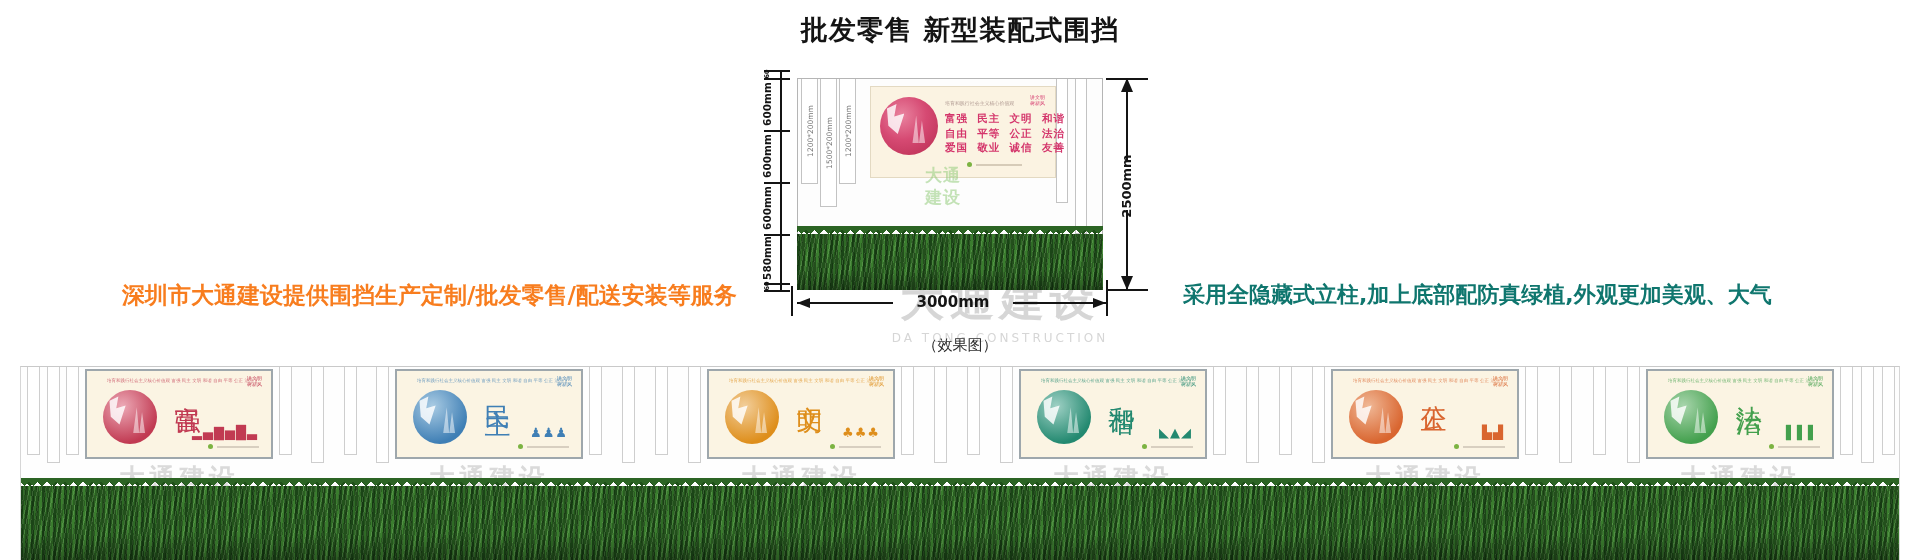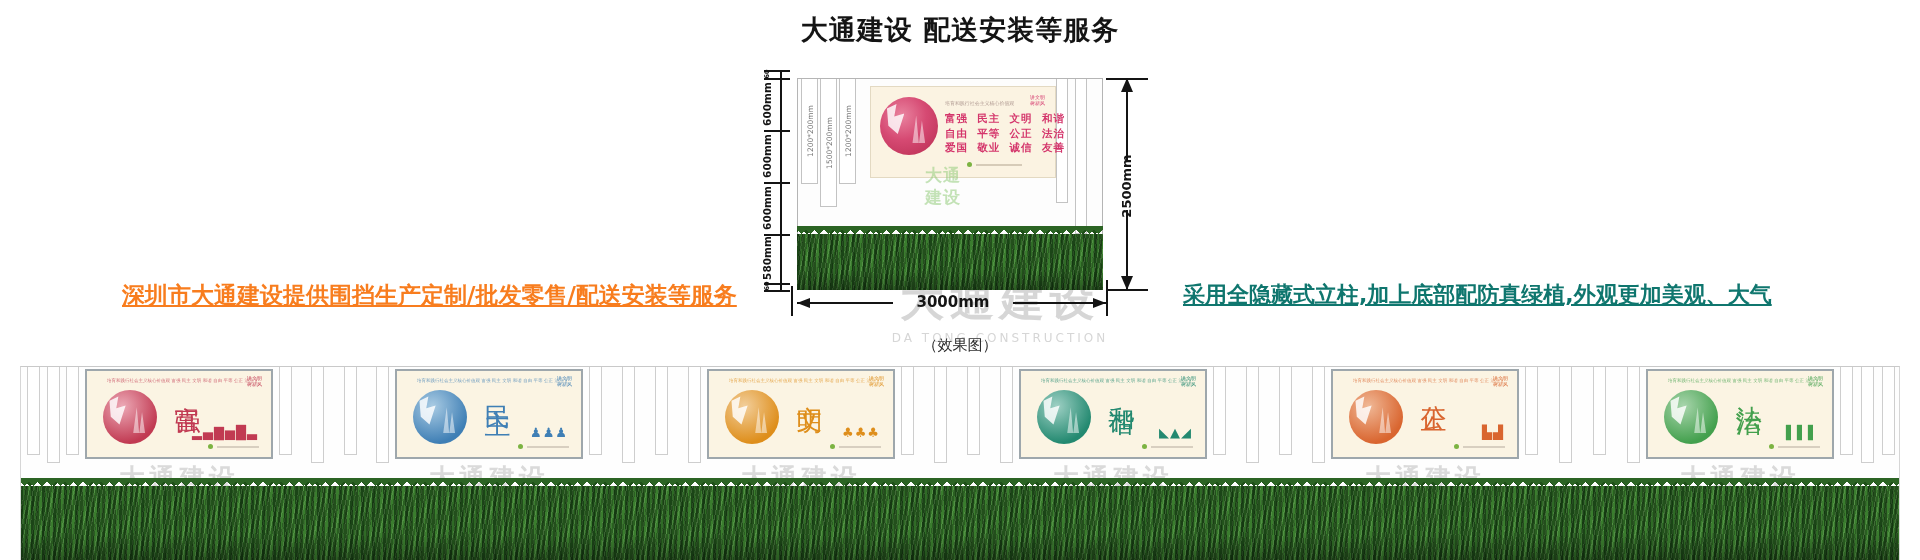--- a/index.html
+++ b/index.html
@@ -8,21 +8,21 @@
 
   
   .page-title { position:absolute; left:0; right:0; top:12px; text-align:center;
     font-size:27px; font-weight:bold; color:#141414; letter-spacing:1px; }
   .dim-caption { position:absolute; left:0; right:0; top:48px; text-align:center;
     font-size:15px; color:#2b2b2b;margin-top:32px; }
   .effect-caption { position:absolute; left:0; right:0; top:336px; text-align:center;
     font-size:15px; color:#2b2b2b; z-index:4; }
 
   
-  .tagline { position:absolute; top:280px; font-weight:bold; white-space:nowrap;text-decoration:underline; }
+  .tagline { position:absolute; top:280px; font-weight:bold; white-space:nowrap; }
   .tagline.left  { left:122px;  font-size:23px; }
   .tagline.right { left:1183px; font-size:22px; }
 
   
   .dim-line { position:absolute; background:#141414; }
   .board { position:absolute; left:797px; top:78px; width:306px; height:157px;
     background:#fdfdfd; border:1px solid #b5b5b5; }
   .post { position:absolute; background:#ffffff; border:1px solid #c3c3c3; border-top:none; }
   .post .plabel { position:absolute; left:50%; top:50%; transform:translate(-50%,-50%) rotate(-90deg);
     white-space:nowrap; font-size:7.5px; color:#777; }
@@ -103,21 +103,21 @@
   .fence-wm { position:absolute; top:94px; width:220px; text-align:center; z-index:1; }
   .fence-wm .cn { font-size:26px; font-weight:bold; color:#dadada; letter-spacing:4px; }
   .fence-wm .en { font-size:7.5px; color:#e2e2e2; letter-spacing:1px; }
   .fence .grass { left:-1px; right:-1px; top:119px; bottom:0; z-index:3; }
 </style>
 </head>
 <body>
 
 <div id="stage">
 
-  <div class="page-title">大通建设 配送安装等服务</div>
+  <div class="page-title">批发零售 新型装配式围挡</div>
   <div class="dim-caption">（尺寸图）</div>
 
   <div class="tagline left" style="color: rgb(248, 125, 30);">深圳市大通建设提供围挡生产定制/批发零售/配送安装等服务</div>
   <div class="tagline right" style="color: #0f766e;">采用全隐藏式立柱,加上底部配防真绿植,外观更加美观、大气</div>
 
   <div>
 
     <div class="ruler">
       <div class="rline"></div>
       <div class="tick" style="top:0"></div>

